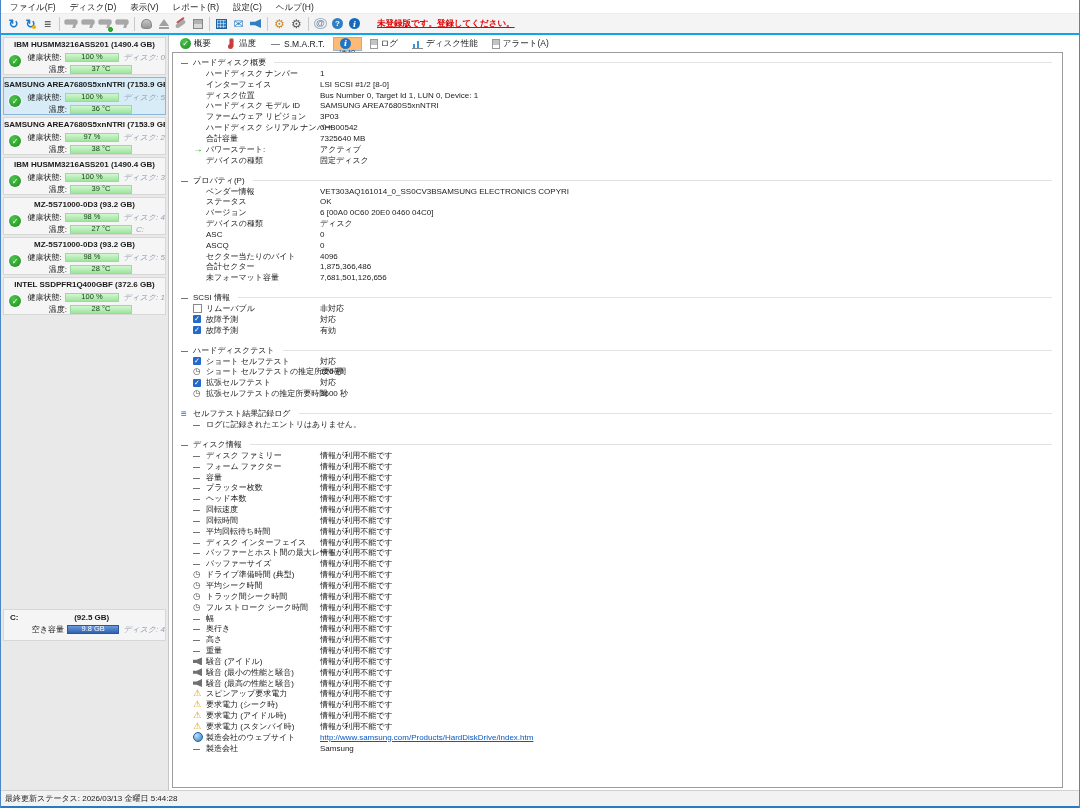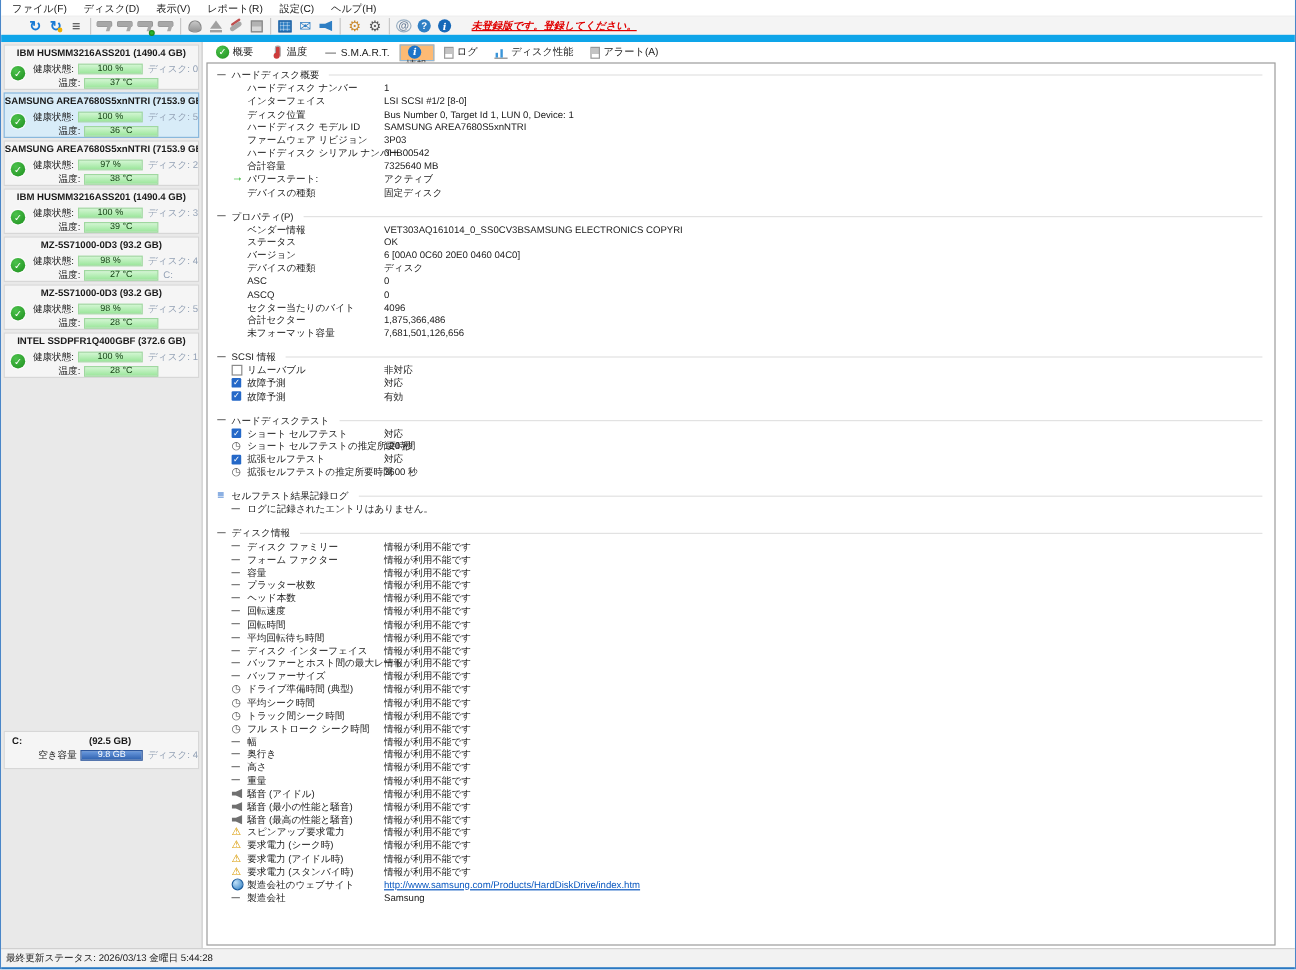--- a/index.html
+++ b/index.html
@@ -23,22 +23,22 @@
   .win-controls { margin-left:auto; display:flex; height:17px; }
   .win-btn { width:32px; height:17px; display:flex; align-items:center;
     justify-content:center; font-size:9px; color:#444; background:transparent; border:0; }
 
   
   .menubar { height:14px; flex:0 0 14px; background:#fff; display:flex; align-items:center;
     font-size:8.5px; border-bottom:1px solid #ececec; padding-left:2px; }
   .menu-item { padding:0 7px; height:14px; line-height:14px; }
 
   
-  .toolbar { height:21px; flex:0 0 21px; background:#f4f4f4; border-bottom:6px solid #0ea5e9;
-    display:flex; align-items:center; padding-left:20px;font-style:italic; }
+  .toolbar { height:21px; flex:0 0 21px; background:#f4f4f4; border-bottom:2px solid #0ea5e9;
+    display:flex; align-items:center; padding-left:4px; }
   .tb-btn { width:17px; height:18px; display:flex; align-items:center; justify-content:center;
     background:transparent; border:0; padding:0; position:relative; }
   .tb-sep { width:1px; height:14px; background:#c9c9c9; margin:0 3px; flex:0 0 1px; }
   .notice { color:#e00000; font-weight:bold; font-size:8.5px; text-decoration:underline;
     margin-left:14px; white-space:nowrap; }
 
   .tbi { line-height:1; display:inline-flex; align-items:center; justify-content:center; }
   .tbi-refresh::before { content:"↻"; color:#1a7ad4; font-weight:bold; font-size:12px; }
   .tbi-refresh2::before { content:"↻"; color:#1a7ad4; font-weight:bold; font-size:12px; }
   .tbi-refresh2::after { content:""; width:4px; height:4px; background:#f0b000;
@@ -91,21 +91,21 @@
   .disk-cap { font-weight:bold; }
   .ok-badge { position:absolute; left:5px; top:17px; width:12px; height:12px; border-radius:50%;
     background:radial-gradient(circle at 35% 30%,#4cc24c,#1e8f1e); color:#fff; font-size:8px;
     display:flex; align-items:center; justify-content:center; box-shadow:0 0 0 1px #ffffffaa; }
   .ok-badge::before { content:"✓"; }
   .drow { display:flex; align-items:center; height:12px; font-size:8px; }
   .dlabel { width:44px; margin-left:19px; text-align:right; white-space:nowrap; }
   .dbar { width:62px; height:9px; margin-left:3px; border:1px solid #9fd89f;
     background:linear-gradient(#d2f6d2,#9ce69c); font-size:7.5px; color:#103c10;
     display:flex; align-items:center; justify-content:center; line-height:1; }
-  .dmeta { margin-left:4px; font-size:8px; color:#93a1b5; white-space:nowrap; }
+  .dmeta { margin-left:4px; font-size:8px; color:#93a1b5; font-style:italic; white-space:nowrap; }
 
   .partition { margin-top:auto; margin-bottom:149px; background:#f5f5f5; border:1px solid #d7d7d7;
     flex:0 0 32px; height:32px; padding-top:1px; }
   .part-head { display:flex; align-items:center; height:12px; font-size:8px; font-weight:bold; }
   .part-name { margin-left:6px; }
   .part-size { flex:1; text-align:center; }
   .dbar-free { width:56px; border:1px solid #2c569c; background:linear-gradient(#6b9ade,#2f62b0);
     color:#fff; }
 
   

